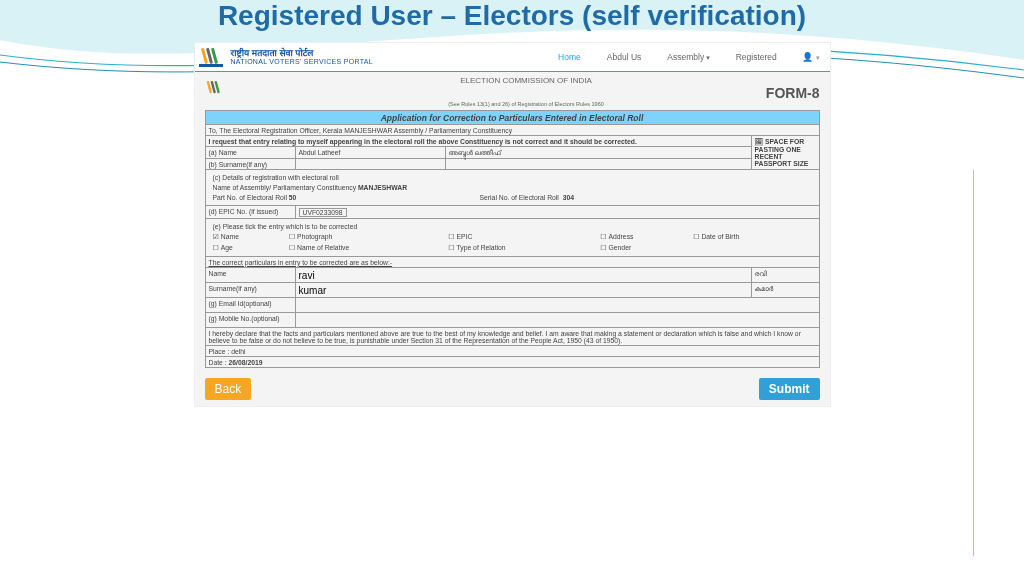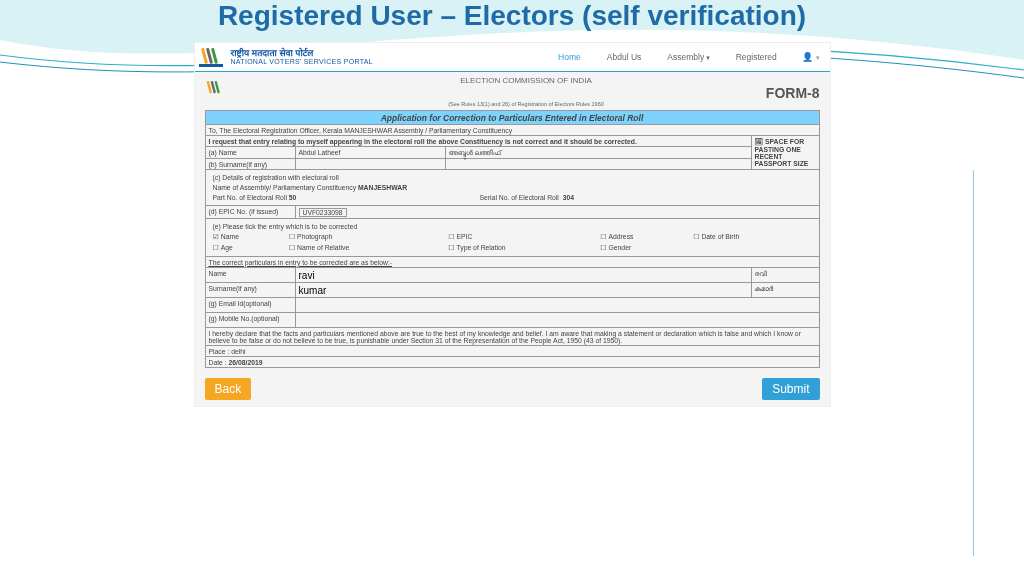--- a/index.html
+++ b/index.html
@@ -43,21 +43,21 @@
   .photo-cell { font-size: 6px; color: #888; vertical-align: top; }
   .nobord-inner td { border: none; padding: 0.5px 2px; }
   .underline { text-decoration: underline; }
   input.mini { border: none; font-size: 10px; width: 100%; background: transparent; padding: 0; }
   .check::before { content: "☐"; margin-right: 2px; font-size: 7px; }
   .checked::before { content: "☑"; margin-right: 2px; font-size: 7px; }
   
   .form-buttons { display: flex; justify-content: space-between; padding: 4px 10px 6px; background: #f4f4f4; }
   .btn { border: none; border-radius: 2px; padding: 4px 10px; font-size: 12px; color: #fff; cursor: pointer; }
   .btn-back { background: #f5a623; }
-  .btn-submit { background: #31a0d6; }
+  .btn-submit { background: #31a0d6; font-weight: bold; }
   
   .side-line { position: absolute; right: 50px; top: 170px; bottom: 20px; width: 1px; background: #8bd0e0; }
 </style>
 </head>
 <body>
 
 <svg class="wave-bg" viewBox="0 0 1024 100" preserveAspectRatio="none">
   <path d="M0,40 C250,90 500,-20 1024,60 L1024,0 L0,0 Z" fill="#bfe9ef" opacity="0.6"></path>
   <path d="M0,55 C300,95 520,5 1024,70" fill="none" stroke="#2ab0c9" stroke-width="1.2"></path>
   <path d="M0,62 C320,100 540,12 1024,78" fill="none" stroke="#1f8fb8" stroke-width="1"></path>

